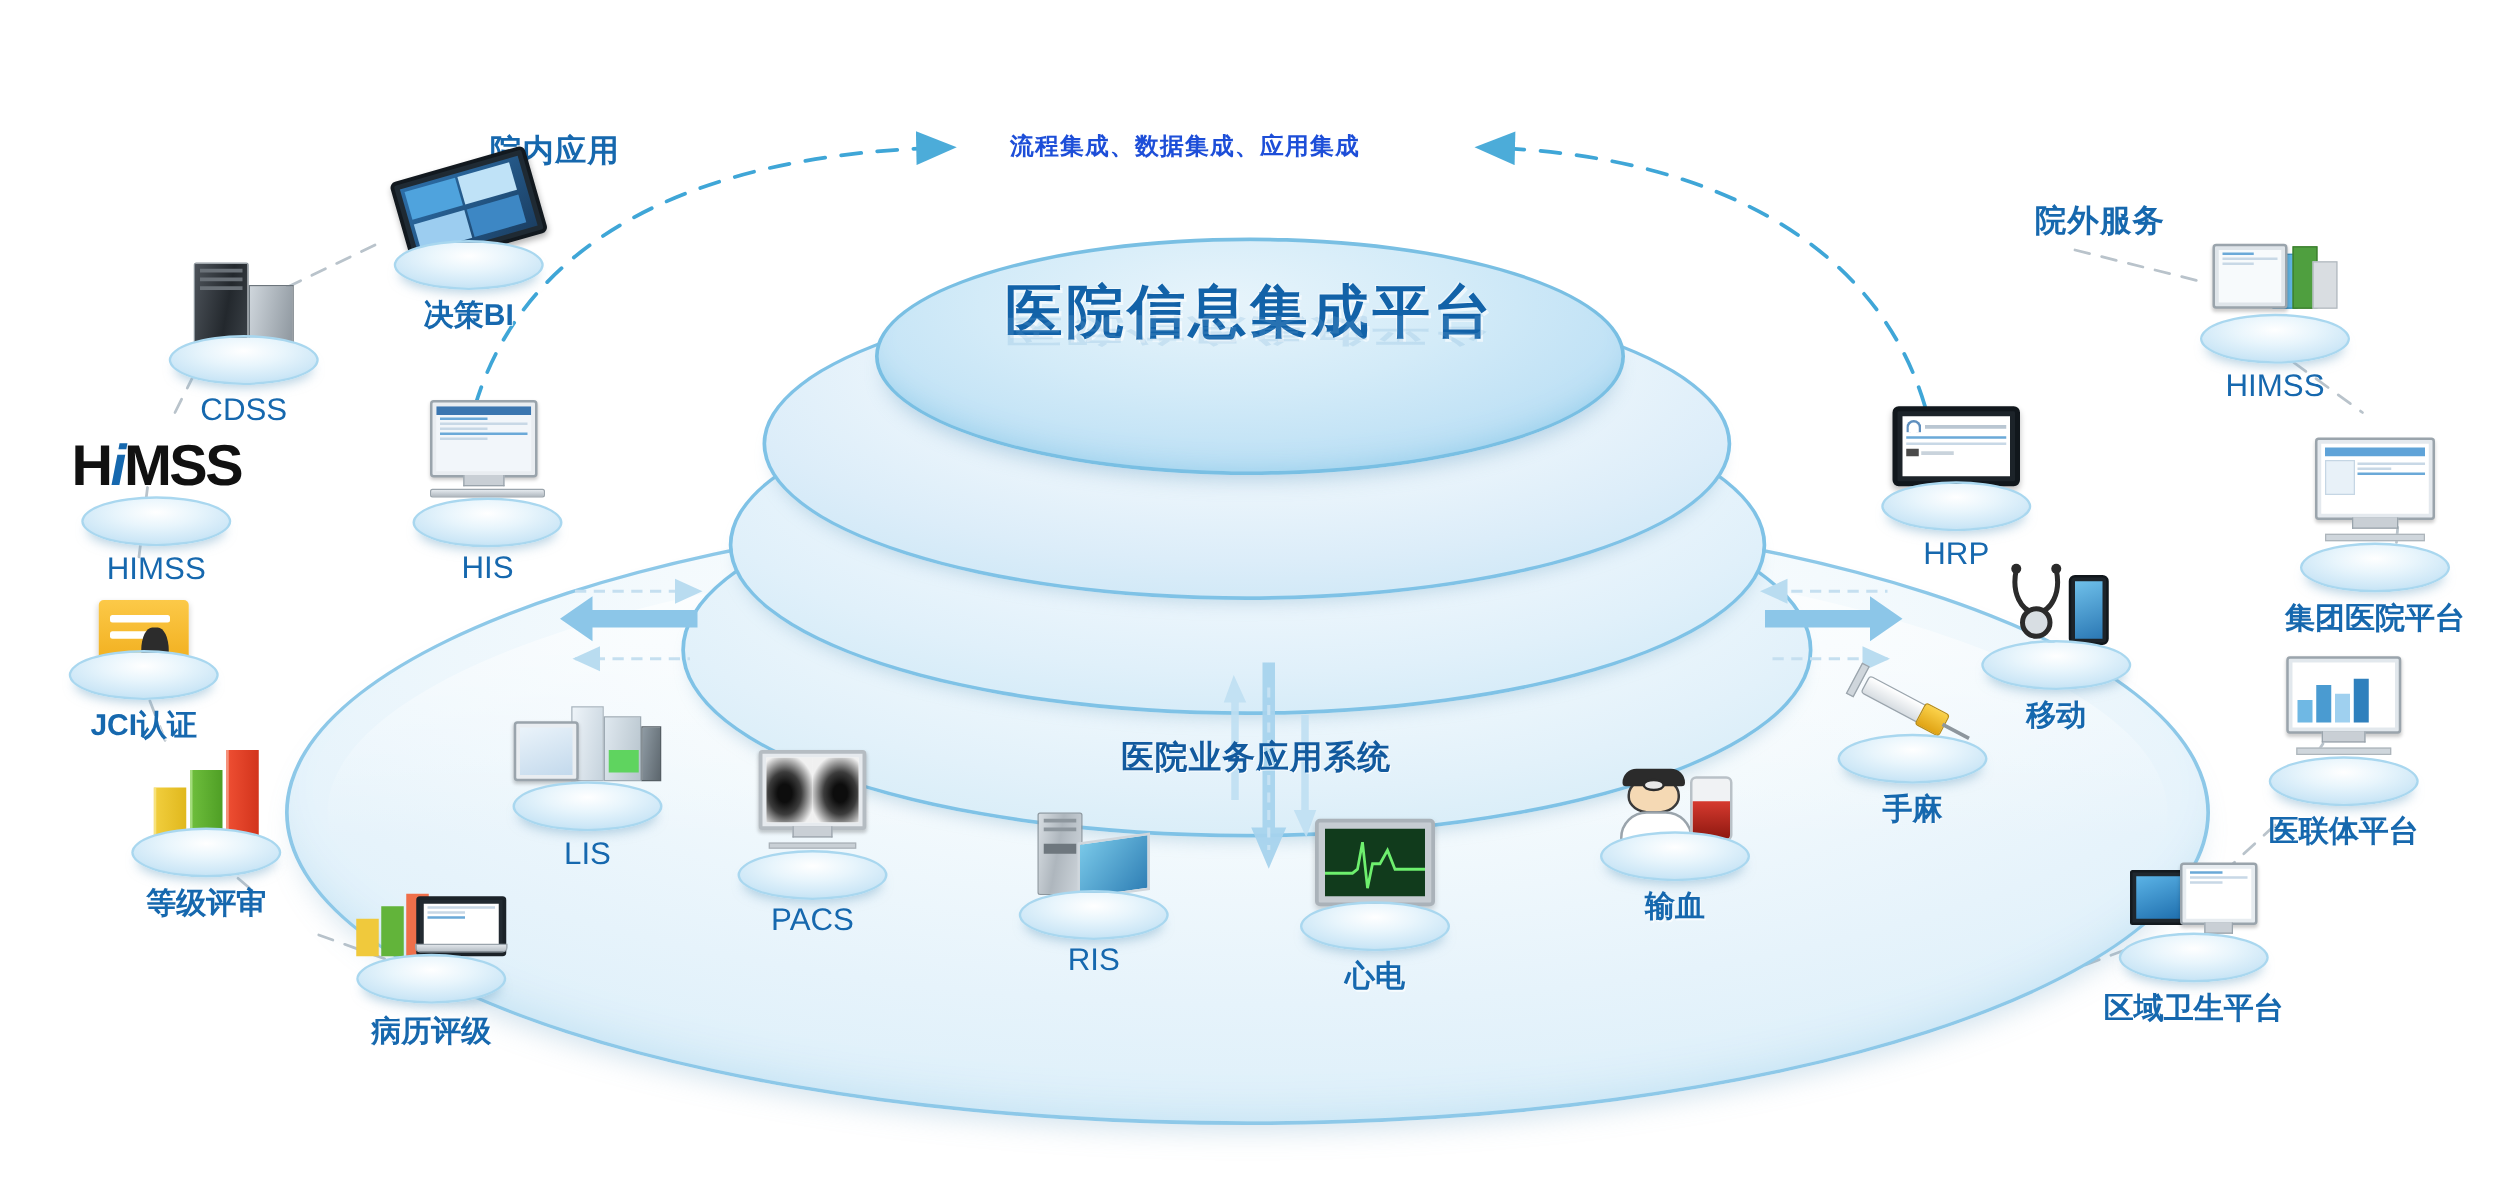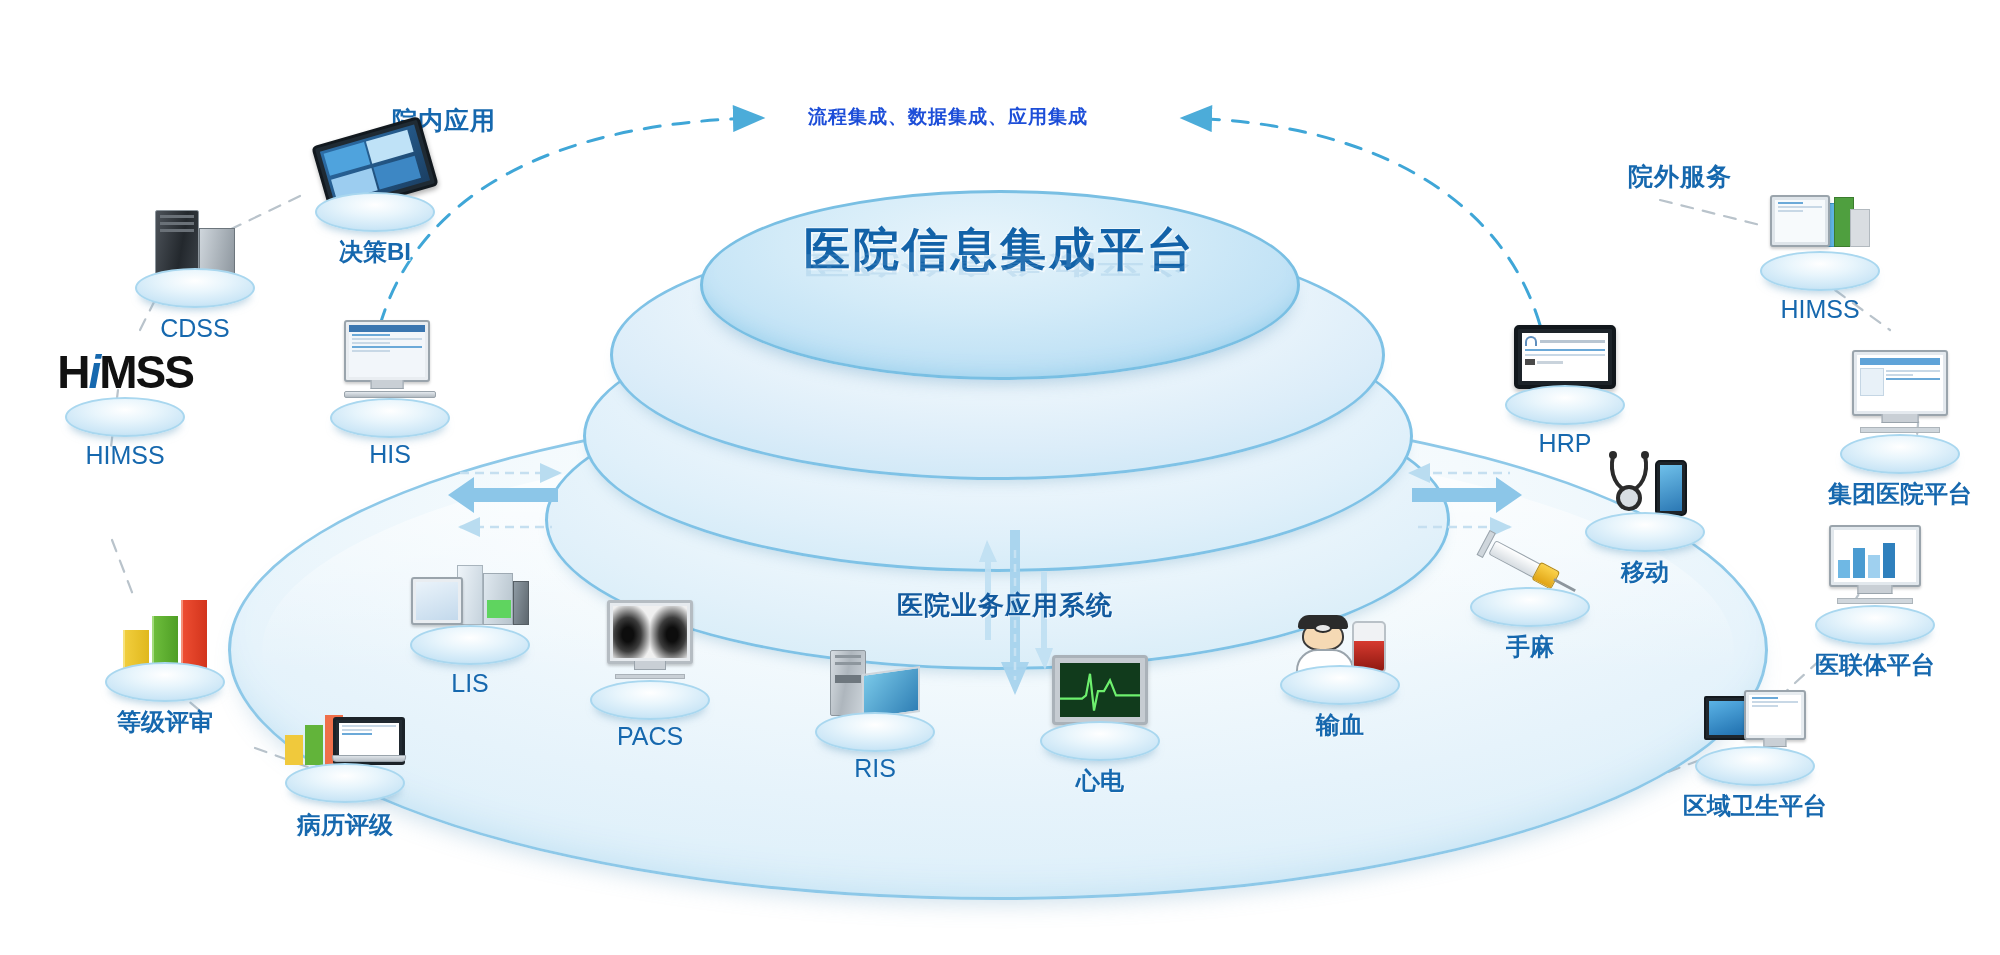--- a/index.html
+++ b/index.html
@@ -360,20 +360,31 @@
   </div>
 
   <div class="node" style="left:30px; top:345px; width:190px; height:140px;">
     <div class="icon-wrap" style="top:4px;">
       <div class="himss-mark">H<span class="i">i</span>MSS</div>
     </div>
     <div class="pedestal big" style="top:52px;"></div>
     <div class="node-label" style="top:96px;">HIMSS</div>
   </div>
 
+  <div class="node" style="left:30px; top:480px; width:170px; height:140px;">
+    <div class="icon-wrap" style="top:0;">
+      <div style="position:relative;width:72px;height:56px;background:linear-gradient(180deg,#fcc948,#f0ac19);border-radius:4px;box-shadow:0 3px 5px rgba(0,0,0,.18);">
+        <div style="position:absolute;left:9px;top:12px;width:48px;height:6px;background:#fff;border-radius:2px;"></div>
+        <div style="position:absolute;left:9px;top:25px;width:34px;height:6px;background:#fff;border-radius:2px;"></div>
+        <div style="position:absolute;left:34px;top:22px;width:22px;height:30px;background:#2c2c2c;border-radius:40% 40% 20% 20%/60% 60% 25% 25%;"></div>
+      </div>
+    </div>
+    <div class="pedestal big" style="top:40px;"></div>
+    <div class="node-label cn" style="top:84px;">JCI认证</div>
+  </div>
 
   <div class="node" style="left:70px; top:600px; width:190px; height:150px;">
     <div class="icon-wrap" style="top:0;">
       <div style="display:flex;align-items:flex-end;gap:3px;">
         <div style="width:26px;height:44px;background:linear-gradient(90deg,#f2cf3f,#e0b81d);box-shadow:3px -4px 0 -1px #f7e27c inset;"></div>
         <div style="width:26px;height:58px;background:linear-gradient(90deg,#6fbf3d,#4f9f25);box-shadow:3px -4px 0 -1px #a3dc7c inset;"></div>
         <div style="width:26px;height:74px;background:linear-gradient(90deg,#ef4f33,#d2341c);box-shadow:3px -4px 0 -1px #f5927b inset;"></div>
       </div>
     </div>
     <div class="pedestal big" style="top:62px;"></div>

